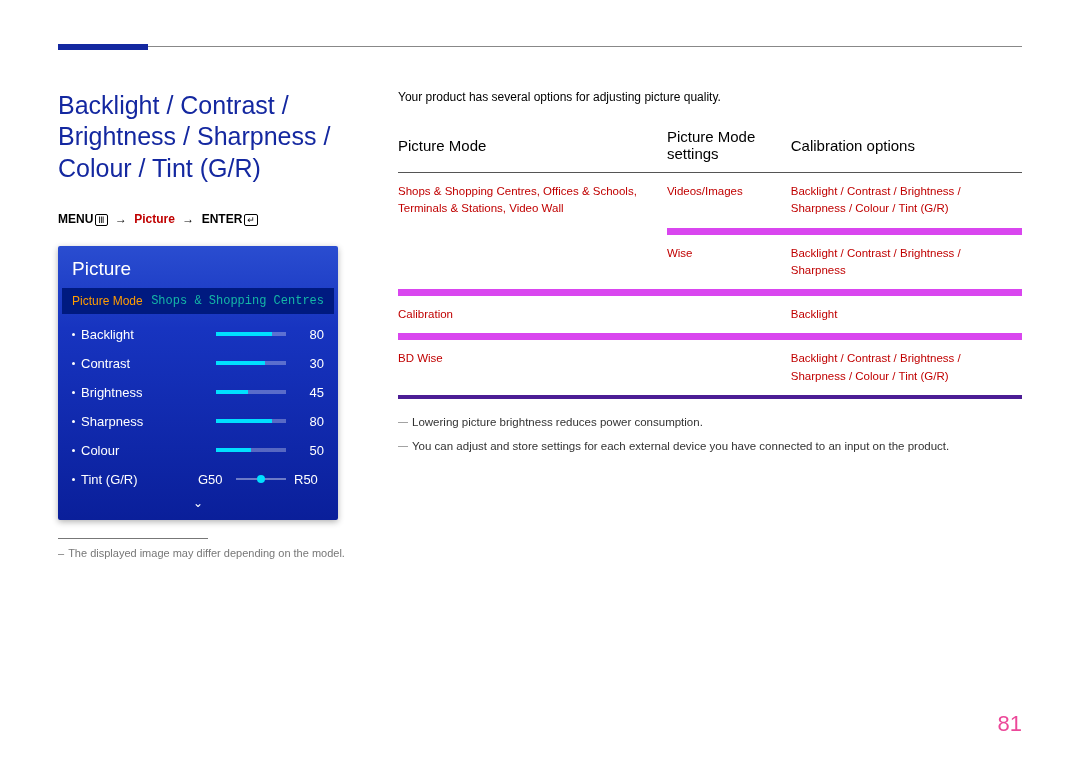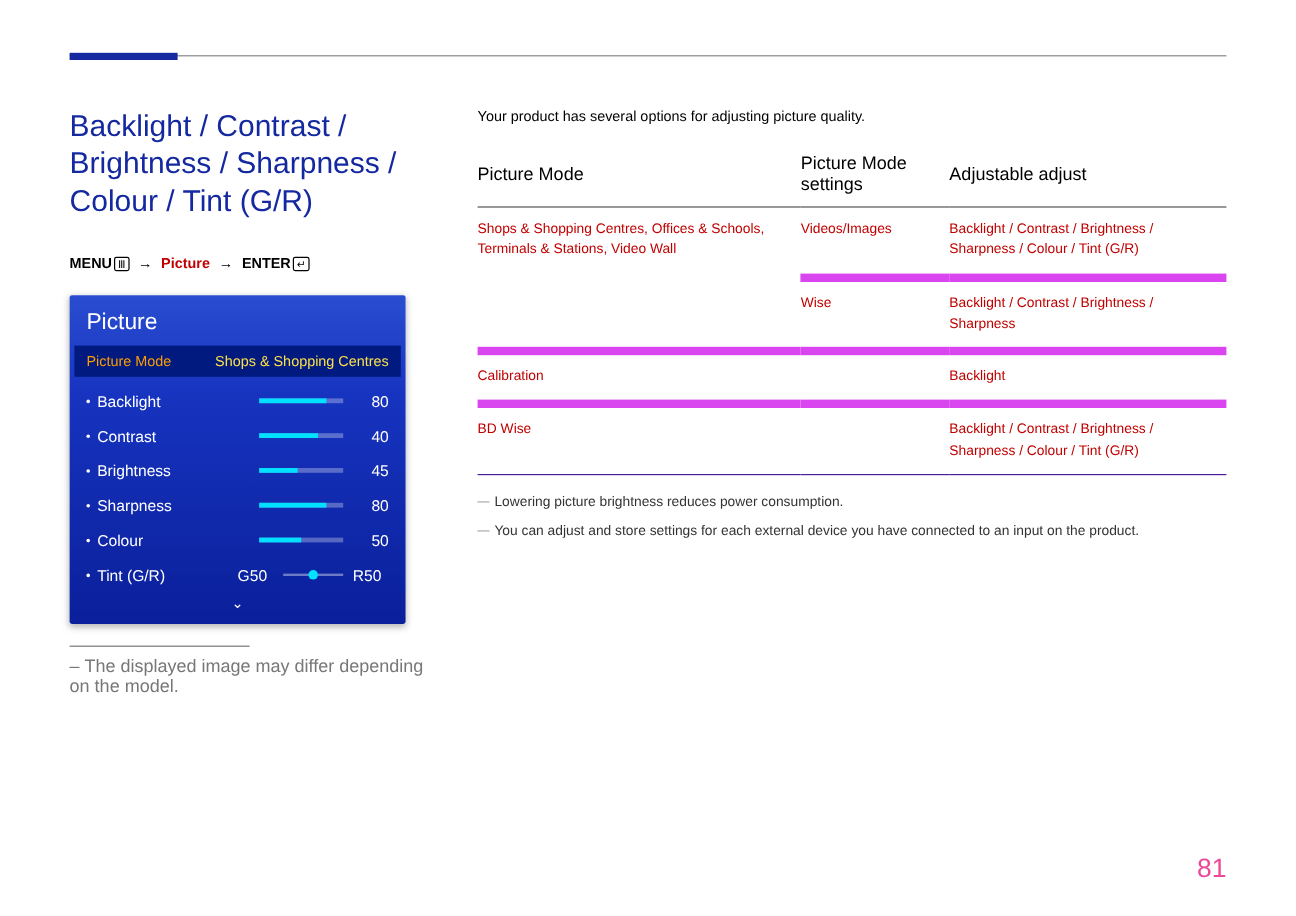--- a/index.html
+++ b/index.html
@@ -23,25 +23,25 @@
   .top-accent {
     position: absolute;
     top: 44px;
     left: 58px;
     width: 90px;
     height: 6px;
     background: #1428a0;
   }
   .columns {
     display: flex;
-    gap: 40px;
+    gap: 20px;
     margin-top: 50px;
   }
   .left-col { width: 300px; flex-shrink: 0; }
-  .right-col { flex: 1; }
+  .right-col { flex: 1; margin-left: 20px; }
 
   h1 {
     font-weight: 400;
     font-size: 25px;
     line-height: 1.25;
     color: #1428a0;
     margin-bottom: 28px;
   }
 
   .nav-path { font-size: 12px; margin-bottom: 20px; }
@@ -62,48 +62,48 @@
   .osd-title { font-size: 19px; font-weight: 400; margin-bottom: 8px; }
   .osd-row-highlight {
     background: #001a80;
     margin: 0 -10px 6px -10px;
     padding: 6px 10px;
     display: flex;
     justify-content: space-between;
     font-size: 12px;
   }
   .osd-row-highlight .lbl { color: #ff9d00; }
-  .osd-row-highlight .val { color: #fde047; }
+  .osd-row-highlight .val { color: #14b8a6; font-family: Liberation Mono, monospace; }
   .osd-item { display: flex; align-items: center; font-size: 13px; padding: 7px 0; }
   .osd-item .dot { width:3px; height:3px; border-radius:50%; background:#fff; margin-right:6px; flex-shrink:0; }
   .osd-item .name { flex: 1; }
   .osd-item .bar {
     width: 70px; height: 4px; background: rgba(255,255,255,0.3); margin: 0 10px; position: relative; flex-shrink:0;
   }
   .osd-item .bar .fill { position:absolute; left:0; top:0; bottom:0; background:#00e0ff; }
   .osd-item .num { width: 28px; text-align: right; }
   .osd-tint { display:flex; align-items:center; font-size:13px; padding:7px 0; }
   .osd-tint .dot { width:3px; height:3px; border-radius:50%; background:#fff; margin-right:6px; flex-shrink:0;}
   .osd-tint .name { flex:1; }
   .osd-tint .g { width: 30px; text-align:left; }
   .osd-tint .tbar { width: 50px; height:2px; background:rgba(255,255,255,0.4); margin:0 8px; position:relative; flex-shrink:0;}
   .osd-tint .tbar::after { content:""; position:absolute; left:50%; top:-3px; width:8px; height:8px; background:#00e0ff; border-radius:50%; margin-left:-4px;}
   .osd-tint .r { width: 30px; text-align:left; }
   .osd-chevron { text-align:center; margin-top:2px; color:#fff; font-size:12px; }
 
   .small-rule { width: 150px; height:1px; background:#777; margin: 18px 0 8px 0; }
-  .footnote { font-size: 15px; color: #777; }
+  .footnote { font-size: 11px; color: #777; }
   .footnote-dash { margin-right: 4px; }
 
   
   .intro { font-size: 12px; margin-bottom: 18px; }
   .table { width: 100%; border-collapse: collapse; font-size: 11.5px; }
   .table th { text-align:left; font-size:15px; font-weight:400; padding: 6px 8px 10px 0; border-bottom:1px solid #555; }
   .table td { vertical-align: top; padding: 10px 8px 10px 0; border-bottom: 7px solid #d946ef; line-height:1.5; }
-  .table tr:last-child td { border-bottom:1px solid #4c1d95; }
+  .table tr:last-child td { border-bottom:4px solid #4c1d95; }
   .red { color: #c00000; }
 
   .notes { margin-top: 14px; font-size: 11.5px; color:#333; line-height:1.6; }
   .notes li { list-style:none; padding-left:14px; position:relative; margin-bottom:6px;}
   .notes li::before { content:"―"; position:absolute; left:0; color:#888; font-size:10px; top:1px;}
 
   .page-num { position:absolute; bottom:26px; right:58px; font-size:22px; color:#ec4899; }
 </style>
 </head>
 <body>
@@ -138,21 +138,21 @@
             <span class="fill" style="width:80%"></span>
           </span>
         <span class="num">80</span>
       </div>
       <div class="osd-item">
         <span class="dot"></span>
         <span class="name">Contrast</span>
         <span class="bar">
             <span class="fill" style="width:70%"></span>
           </span>
-        <span class="num">40</span>
+        <span class="num">30</span>
       </div>
       <div class="osd-item">
         <span class="dot"></span>
         <span class="name">Brightness</span>
         <span class="bar">
             <span class="fill" style="width:45%"></span>
           </span>
         <span class="num">45</span>
       </div>
       <div class="osd-item">
@@ -188,21 +188,21 @@
   </div>
 
   <div class="right-col">
     <p class="intro">Your product has several options for adjusting picture quality.</p>
 
     <table class="table">
       <thead>
         <tr>
           <th>Picture Mode</th>
           <th>Picture Mode settings</th>
-          <th>Adjustable adjust</th>
+          <th>Calibration options</th>
         </tr>
       </thead>
       <tbody>
         <tr>
           <td rowspan="2" class="red">Shops &amp; Shopping Centres, Offices &amp; Schools, Terminals &amp; Stations, Video Wall</td>
           <td class="red">Videos/Images</td>
           <td class="red">Backlight / Contrast / Brightness / Sharpness / Colour / Tint (G/R)</td>
         </tr>
         <tr>
           <td class="red">Wise</td>

